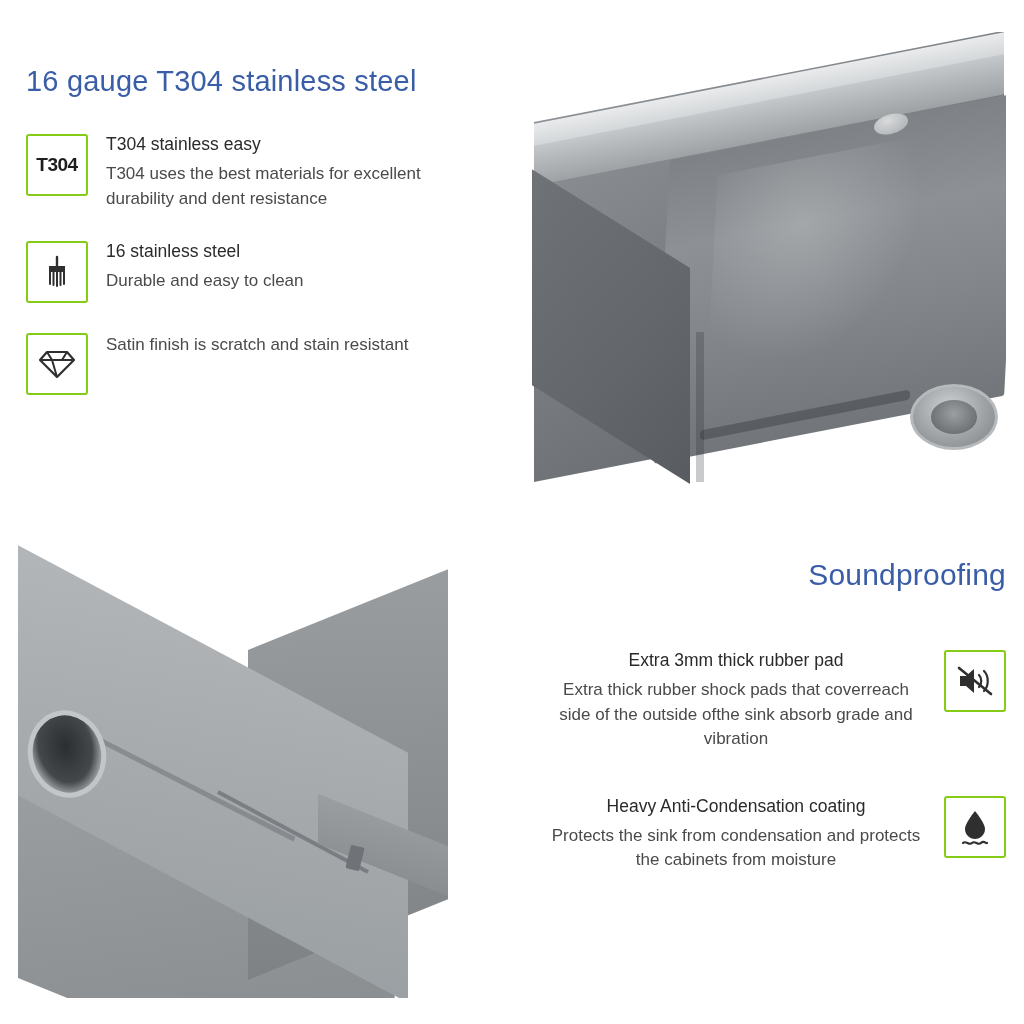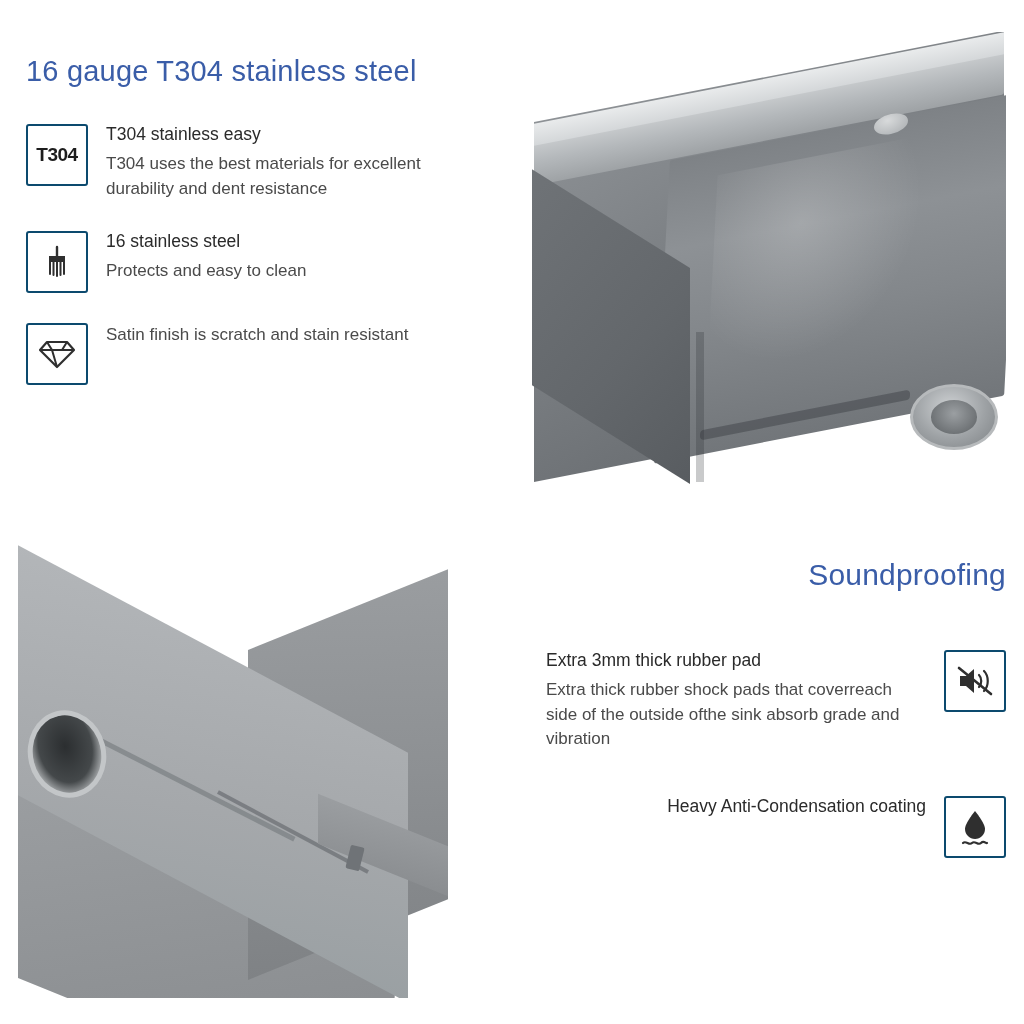--- a/index.html
+++ b/index.html
@@ -27,21 +27,21 @@
     letter-spacing: 0.2px;
   }
   .feature-row {
     display: flex;
     align-items: flex-start;
     gap: 18px;
   }
   .icon-box {
     width: 62px;
     height: 62px;
-    border: 2px solid #0c4a6e;
+    border: 2px solid #84cc16;
     border-radius: 3px;
     flex: 0 0 62px;
     display: flex;
     align-items: center;
     justify-content: center;
     box-sizing: border-box;
     background: #fff;
   }
   .icon-box .t304 {
     font-size: 19px;
@@ -59,21 +59,21 @@
     font-size: 17px;
     color: #4a4a4a;
     margin: 0;
     line-height: 1.45;
     max-width: 360px;
   }
 
   
   #topleft {
     left: 26px;
-    top: 55px;
+    top: 65px;
     width: 470px;
   }
   #topleft .heading { margin-bottom: 36px; }
   #topleft .feature-row { margin-bottom: 30px; }
 
   
   #photo-sink {
     left: 524px;
     top: 32px;
     width: 482px;
@@ -289,21 +289,21 @@
     top: 558px;
     width: 506px;
     text-align: right;
   }
   #bottomright .heading {
     margin-bottom: 58px;
     font-size: 30px;
   }
   .feature-row.rtl {
     flex-direction: row-reverse;
-    text-align: left;
+    text-align: center;
     margin-bottom: 44px;
   }
   .feature-row.rtl .feature-text .desc {
     max-width: 380px;
     margin-left: auto;
   }
   .feature-row.rtl .feature-text .title {
     font-size: 17.5px;
   }
 
@@ -330,21 +330,21 @@
   <div class="feature-row">
     <div class="icon-box">
       <svg width="36" height="36" viewBox="0 0 36 36" aria-hidden="true">
         <path d="M18 3 L18 12" stroke="#2f2f2f" stroke-width="2.4" stroke-linecap="round" fill="none"></path>
         <path d="M10 12 L26 12 L26 18 L10 18 Z" fill="#2f2f2f"></path>
         <path d="M11 18 L11 30 M14.5 18 L14.5 31 M18 18 L18 32 M21.5 18 L21.5 31 M25 18 L25 30" stroke="#2f2f2f" stroke-width="2" stroke-linecap="round"></path>
       </svg>
     </div>
     <div class="feature-text">
       <p class="title">16 stainless steel</p>
-      <p class="desc">Protects and easy to clean</p>
+      <p class="desc">Durable and easy to clean</p>
     </div>
   </div>
 
   <div class="feature-row">
     <div class="icon-box">
       <svg width="38" height="34" viewBox="0 0 38 34" aria-hidden="true">
         <path d="M9 5 L29 5 L36 13 L19 30 L2 13 Z" fill="none" stroke="#2f2f2f" stroke-width="2.2" stroke-linejoin="round"></path>
         <path d="M2 13 L36 13 M9 5 L14 13 L19 30 M29 5 L24 13" fill="none" stroke="#2f2f2f" stroke-width="2"></path>
       </svg>
     </div>
@@ -402,15 +402,16 @@
 
   <div class="feature-row rtl">
     <div class="icon-box">
       <svg width="34" height="38" viewBox="0 0 34 38" aria-hidden="true">
         <path d="M17 3 C17 3 27 15 27 21 C27 26.5 22.5 31 17 31 C11.5 31 7 26.5 7 21 C7 15 17 3 17 3 Z" fill="#2f2f2f"></path>
         <path d="M5 35 C8 32 11 38 14 35 C17 32 20 38 23 35 C26 32 28 36 29 35" stroke="#2f2f2f" stroke-width="2.2" fill="none" stroke-linecap="round"></path>
       </svg>
     </div>
     <div class="feature-text">
       <p class="title">Heavy Anti-Condensation coating</p>
+      <p class="desc">Protects the sink from condensation and protects the cabinets from moisture</p>
     </div>
   </div>
 </div>
 
 </body></html>

